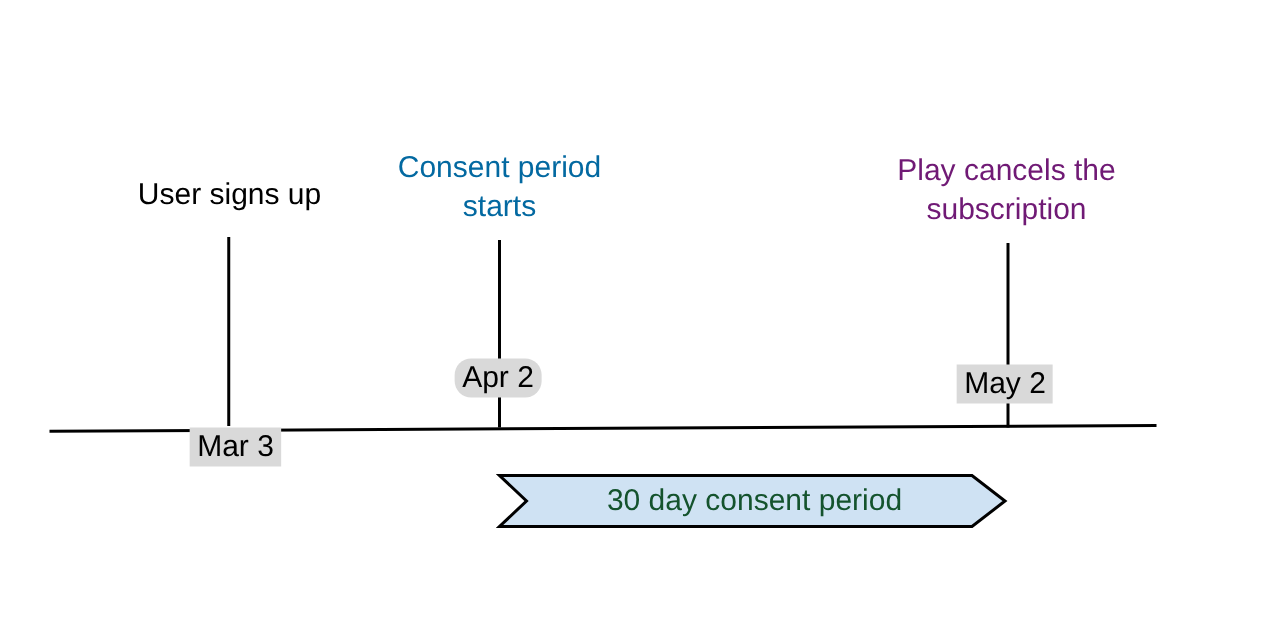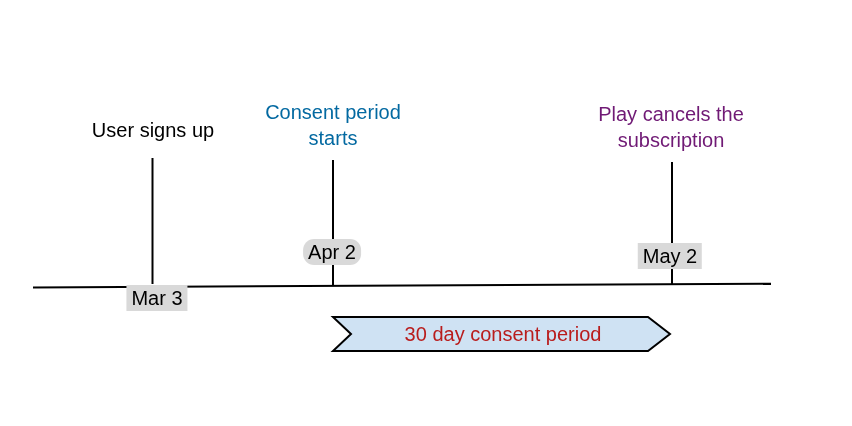--- a/index.html
+++ b/index.html
@@ -75,15 +75,15 @@
   </svg>
 
   <div class="event-title t1" style="color: rgb(0, 0, 0);">User signs up</div>
   <div class="event-title t2" style="color: #0369a1;">Consent period starts</div>
   <div class="event-title t3" style="color: #701a75;">Play cancels the subscription</div>
 
   <div class="date-label d1" style="background: rgb(217, 217, 217); color: rgb(0, 0, 0);">Mar 3</div>
   <div class="date-label d2" style="background: rgb(217, 217, 217); color: rgb(0, 0, 0); border-radius: 11px;">Apr 2</div>
   <div class="date-label d3" style="background: rgb(217, 217, 217); color: rgb(0, 0, 0);">May 2</div>
 
-  <div class="banner-label" style="color: #b91c1c;">30 day consent period</div>
+  <div class="banner-label" style="color: #14532d;">30 day consent period</div>
 
 </div>
 
 </body></html>

